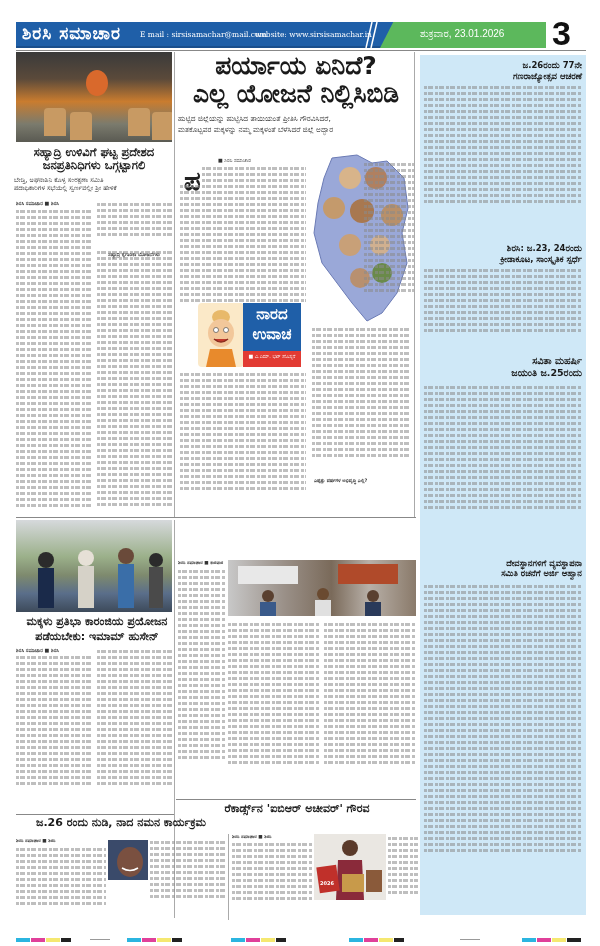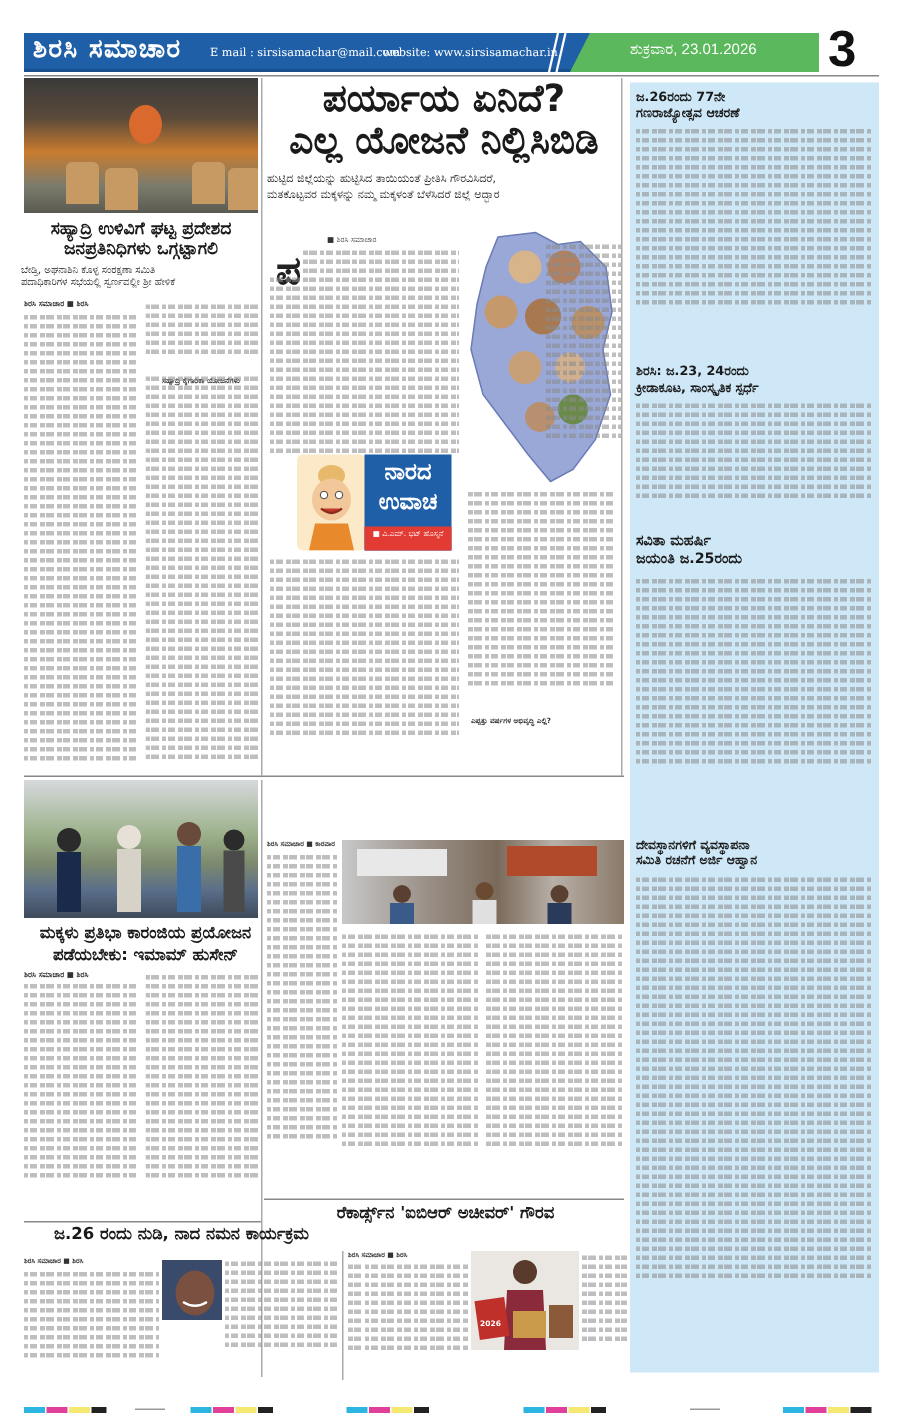--- a/index.html
+++ b/index.html
@@ -21,21 +21,21 @@
 .ph-hall{left:16px;top:52px;width:156px;height:90px;background:linear-gradient(180deg,#3a3a3a 0,#5b4a3a 30%,#c97c2f 55%,#7b7b6d 80%,#5a5a52 100%)}
 .ph-hall .chair{position:absolute;width:22px;height:28px;background:#c89a63;border-radius:4px 4px 0 0;bottom:6px}
 .ph-hall .guru{position:absolute;left:70px;top:18px;width:22px;height:26px;border-radius:50%;background:#d9692c}
 
 .kh1{font-weight:bold;color:#1a1a1a;line-height:1.12;text-align:center;font-family:"DejaVu Sans",sans-serif}
 .kh2{font-weight:normal;color:#222;line-height:1.15;text-align:left}
 .body-txt{font-size:4.6px;line-height:7.2px;color:#555;text-align:justify;overflow:hidden}
 .body-txt .ln{display:block;height:7.2px;background:repeating-linear-gradient(90deg,#8a8a8a 0 3px,transparent 3px 4px,#8a8a8a 4px 9px,transparent 9px 11px);opacity:.55;margin-top:3px;height:3px}
 .col-rule{width:1px;background:#aaa}
 .sidebar{left:420px;top:55px;width:166px;height:860px;background:#cfe8f7}
-.sb-head{font-weight:bold;color:#1a1a1a;text-align:left;line-height:1.25}
+.sb-head{font-weight:bold;color:#1a1a1a;text-align:right;line-height:1.25}
 .map{left:312px;top:153px;width:98px;height:170px}
 .narada{left:243px;top:303px;width:58px;height:64px;background:#1f5fa8;color:#fff;text-align:center}
 .narada-t{font-size:15px;font-weight:bold;line-height:17px;padding-top:3px}
 .narada-b{position:absolute;left:0;bottom:0;width:100%;height:16px;background:#e23b33;font-size:5px;line-height:8px;padding-top:1px}
 .cartoon{left:198px;top:303px;width:46px;height:64px;background:#fbe9c8;border-radius:4px}
 .cmyk{top:938px;height:4px}
 .dateline{font-weight:bold;font-size:5px;color:#333}
 .caption{font-size:5px;color:#333;font-weight:bold}
 </style>
 </head>

